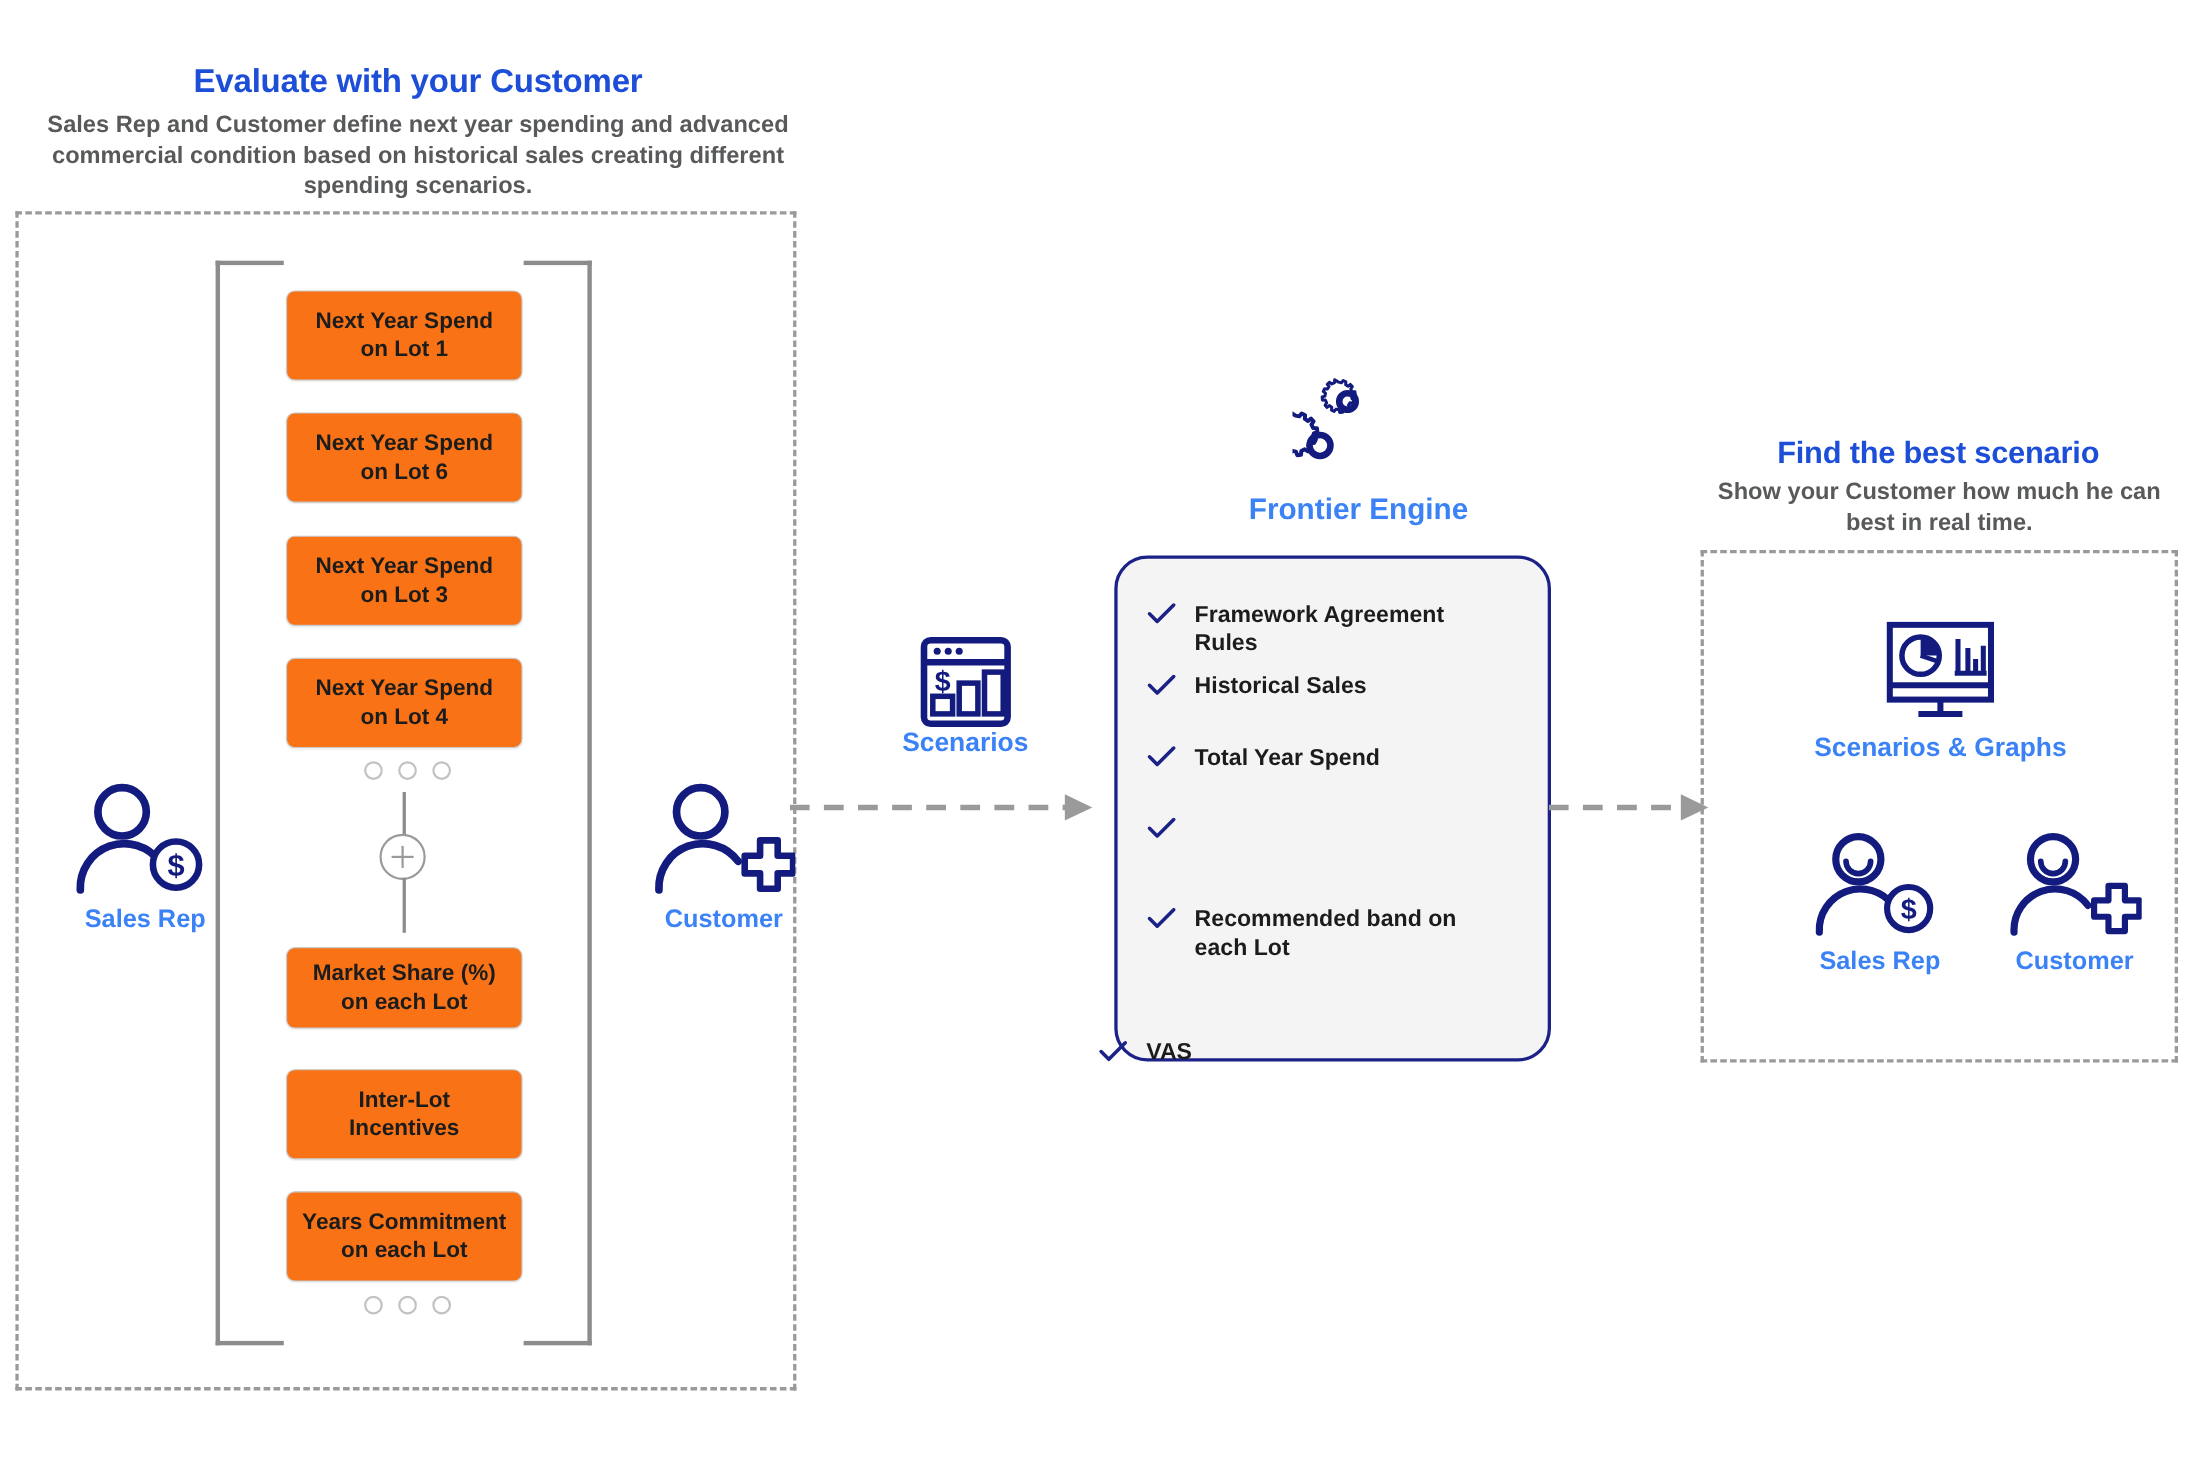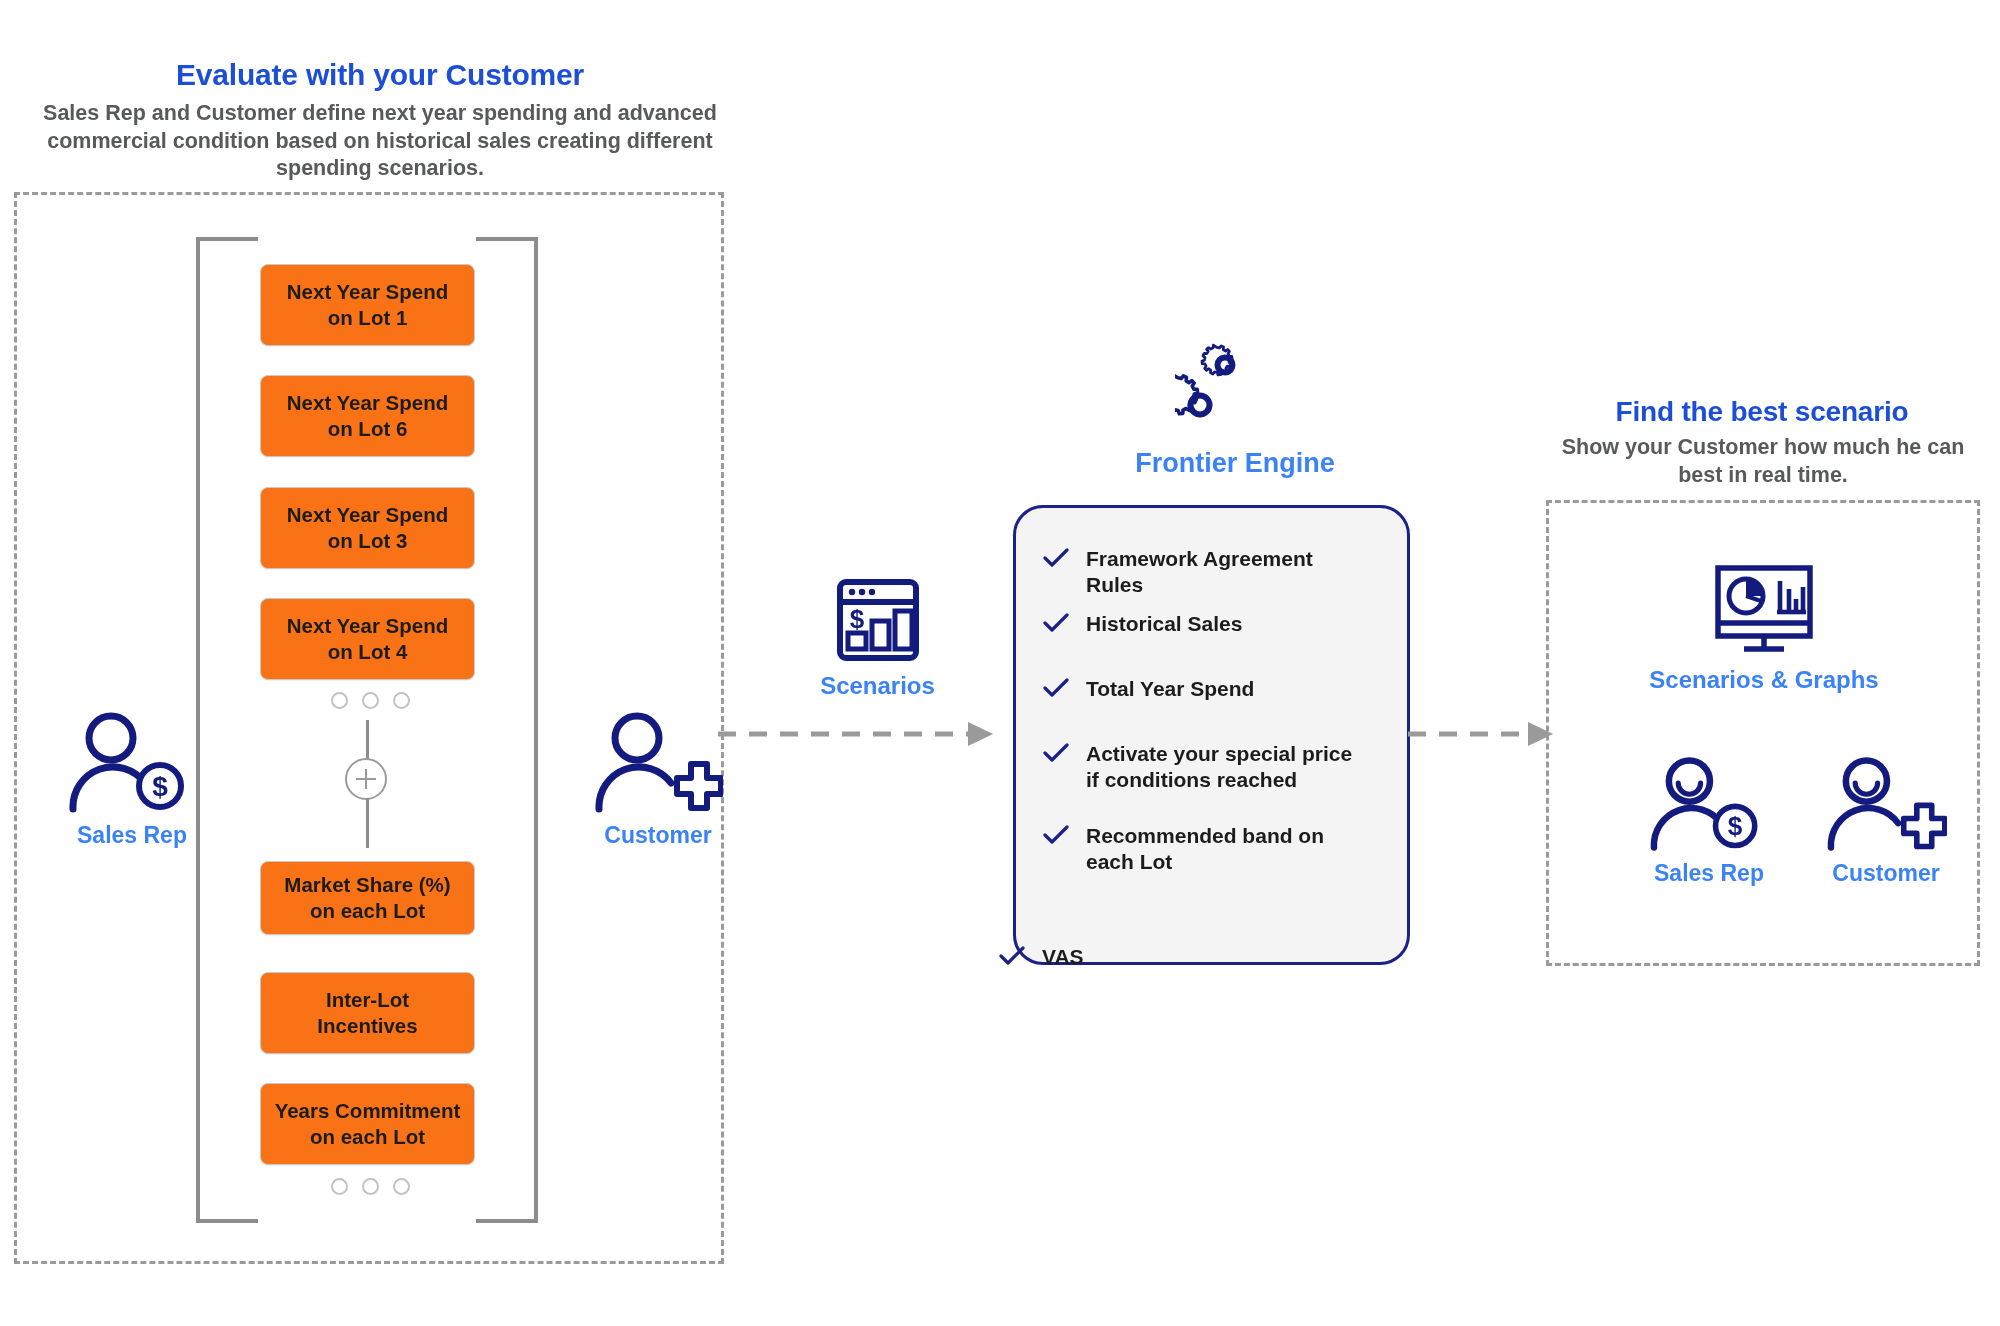--- a/index.html
+++ b/index.html
@@ -151,21 +151,21 @@
     <rect x="4" y="4" width="76" height="76" rx="6" fill="none" stroke="#131C7E" stroke-width="6"></rect>
     <line x1="4" y1="24" x2="80" y2="24" stroke="#131C7E" stroke-width="6"></line>
     <circle cx="16" cy="14" r="3.2" fill="#131C7E"></circle>
     <circle cx="26" cy="14" r="3.2" fill="#131C7E"></circle>
     <circle cx="36" cy="14" r="3.2" fill="#131C7E"></circle>
     <text x="21" y="50" font-family="'Liberation Sans',sans-serif" font-size="26" font-weight="bold" fill="#131C7E" text-anchor="middle">$</text>
     <rect x="12" y="55" width="18" height="16" fill="none" stroke="#131C7E" stroke-width="5"></rect>
     <rect x="36" y="43" width="17" height="28" fill="none" stroke="#131C7E" stroke-width="5"></rect>
     <rect x="59" y="33" width="17" height="38" fill="none" stroke="#131C7E" stroke-width="5"></rect>
   </svg>
-  <div class="persona-label" style="font-size:24px;margin-top:10px;">Scenarios</div>
+  <div class="persona-label" style="font-size:24px;">Scenarios</div>
 </div>
 
 <div class="abs" style="left:1150px;top:342px;width:170px;">
   <svg width="120" height="95" viewBox="0 0 120 95" style="display:block;margin:0 auto;">
     <g fill="none" stroke="#131C7E" stroke-width="6" stroke-linejoin="round">
       <path d="M78 3 l5.6 1.2 3.6-4.4 5.3 2.6 -0.5 5.7 4.9 3.1 4.4-3.6 3.9 4.3 -3.1 4.8 2.6 5.3 5.7 0.3 0.6 5.8 -5.4 1.9 -1.2 5.6 4.4 3.6 -2.6 5.3 -5.7-0.5 -3.1 4.9 3.6 4.4 -4.3 3.9 -4.8-3.1 -5.3 2.6 -0.3 5.7 -5.8 0.6 -1.9-5.4 -5.6-1.2 -3.6 4.4 -5.3-2.6 0.5-5.7 -4.9-3.1 -4.4 3.6 -3.9-4.3 3.1-4.8 -2.6-5.3 -5.7-0.3 -0.6-5.8 5.4-1.9 1.2-5.6 -4.4-3.6 2.6-5.3 5.7 0.5 3.1-4.9 -3.6-4.4 4.3-3.9 4.8 3.1 5.3-2.6 0.3-5.7 z" transform="translate(6,4) scale(0.46)"></path>
       <circle cx="50" cy="23" r="7.5"></circle>
       <path d="M78 3 l5.6 1.2 3.6-4.4 5.3 2.6 -0.5 5.7 4.9 3.1 4.4-3.6 3.9 4.3 -3.1 4.8 2.6 5.3 5.7 0.3 0.6 5.8 -5.4 1.9 -1.2 5.6 4.4 3.6 -2.6 5.3 -5.7-0.5 -3.1 4.9 3.6 4.4 -4.3 3.9 -4.8-3.1 -5.3 2.6 -0.3 5.7 -5.8 0.6 -1.9-5.4 -5.6-1.2 -3.6 4.4 -5.3-2.6 0.5-5.7 -4.9-3.1 -4.4 3.6 -3.9-4.3 3.1-4.8 -2.6-5.3 -5.7-0.3 -0.6-5.8 5.4-1.9 1.2-5.6 -4.4-3.6 2.6-5.3 5.7 0.5 3.1-4.9 -3.6-4.4 4.3-3.9 4.8 3.1 5.3-2.6 0.3-5.7 z" transform="translate(-44,34) scale(0.60)"></path>
       <circle cx="25" cy="63" r="9.5"></circle>
     </g>
@@ -190,21 +190,20 @@
 <div class="fe-item" style="left:1043px;top:676px;width:330px;">
   <svg class="check" width="26" height="20" viewBox="0 0 26 20">
       <path d="M2 10 L9 17 L24 2" fill="none" stroke="#1B2186" stroke-width="3.2" stroke-linecap="round" stroke-linejoin="round"></path>
     </svg>
   <span class="lbl">Total Year Spend</span>
 </div>
 <div class="fe-item" style="left:1043px;top:741px;width:310px;">
   <svg class="check" width="26" height="20" viewBox="0 0 26 20">
       <path d="M2 10 L9 17 L24 2" fill="none" stroke="#1B2186" stroke-width="3.2" stroke-linecap="round" stroke-linejoin="round"></path>
     </svg>
-  <span class="lbl">Activate your special price if conditions reached</span>
 </div>
 <div class="fe-item" style="left:1043px;top:823px;width:318px;">
   <svg class="check" width="26" height="20" viewBox="0 0 26 20">
       <path d="M2 10 L9 17 L24 2" fill="none" stroke="#1B2186" stroke-width="3.2" stroke-linecap="round" stroke-linejoin="round"></path>
     </svg>
   <span class="lbl">Recommended band on each Lot</span>
 </div>
 <div class="fe-item" style="left:999px;top:904px;width:310px;margin-top:40px;">
   <svg class="check" width="26" height="20" viewBox="0 0 26 20">
       <path d="M2 10 L9 17 L24 2" fill="none" stroke="#1B2186" stroke-width="3.2" stroke-linecap="round" stroke-linejoin="round"></path>

